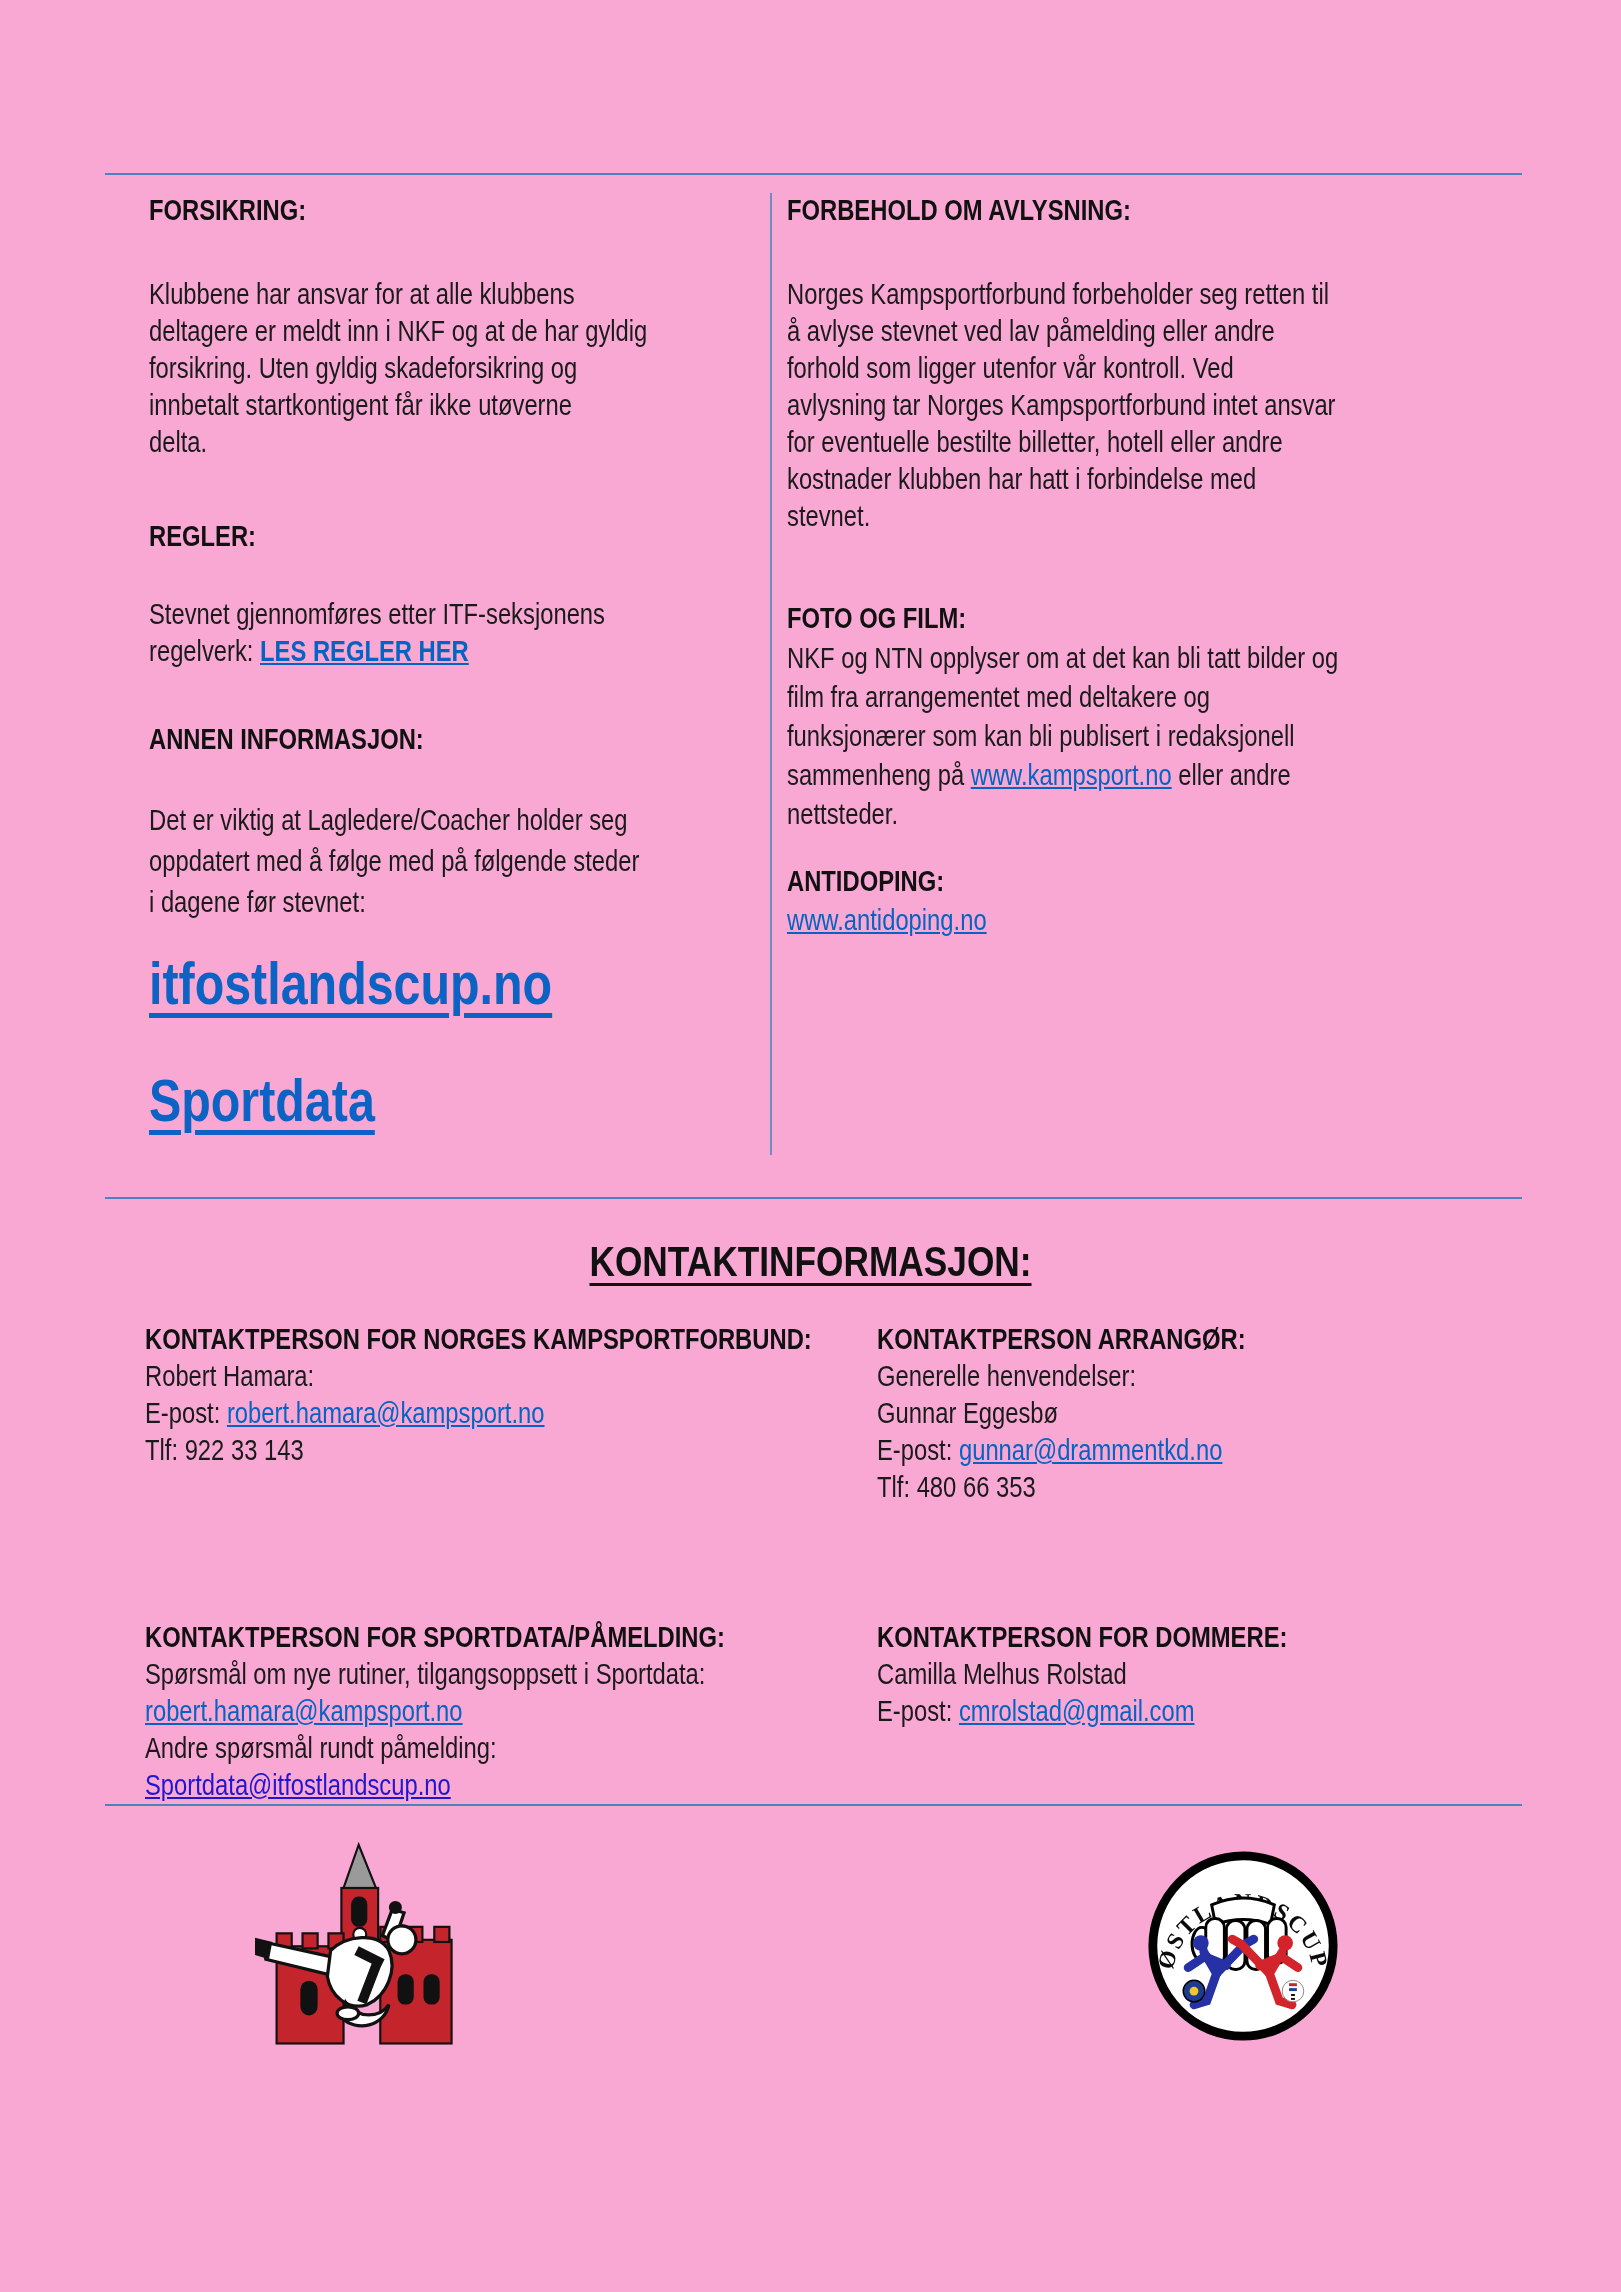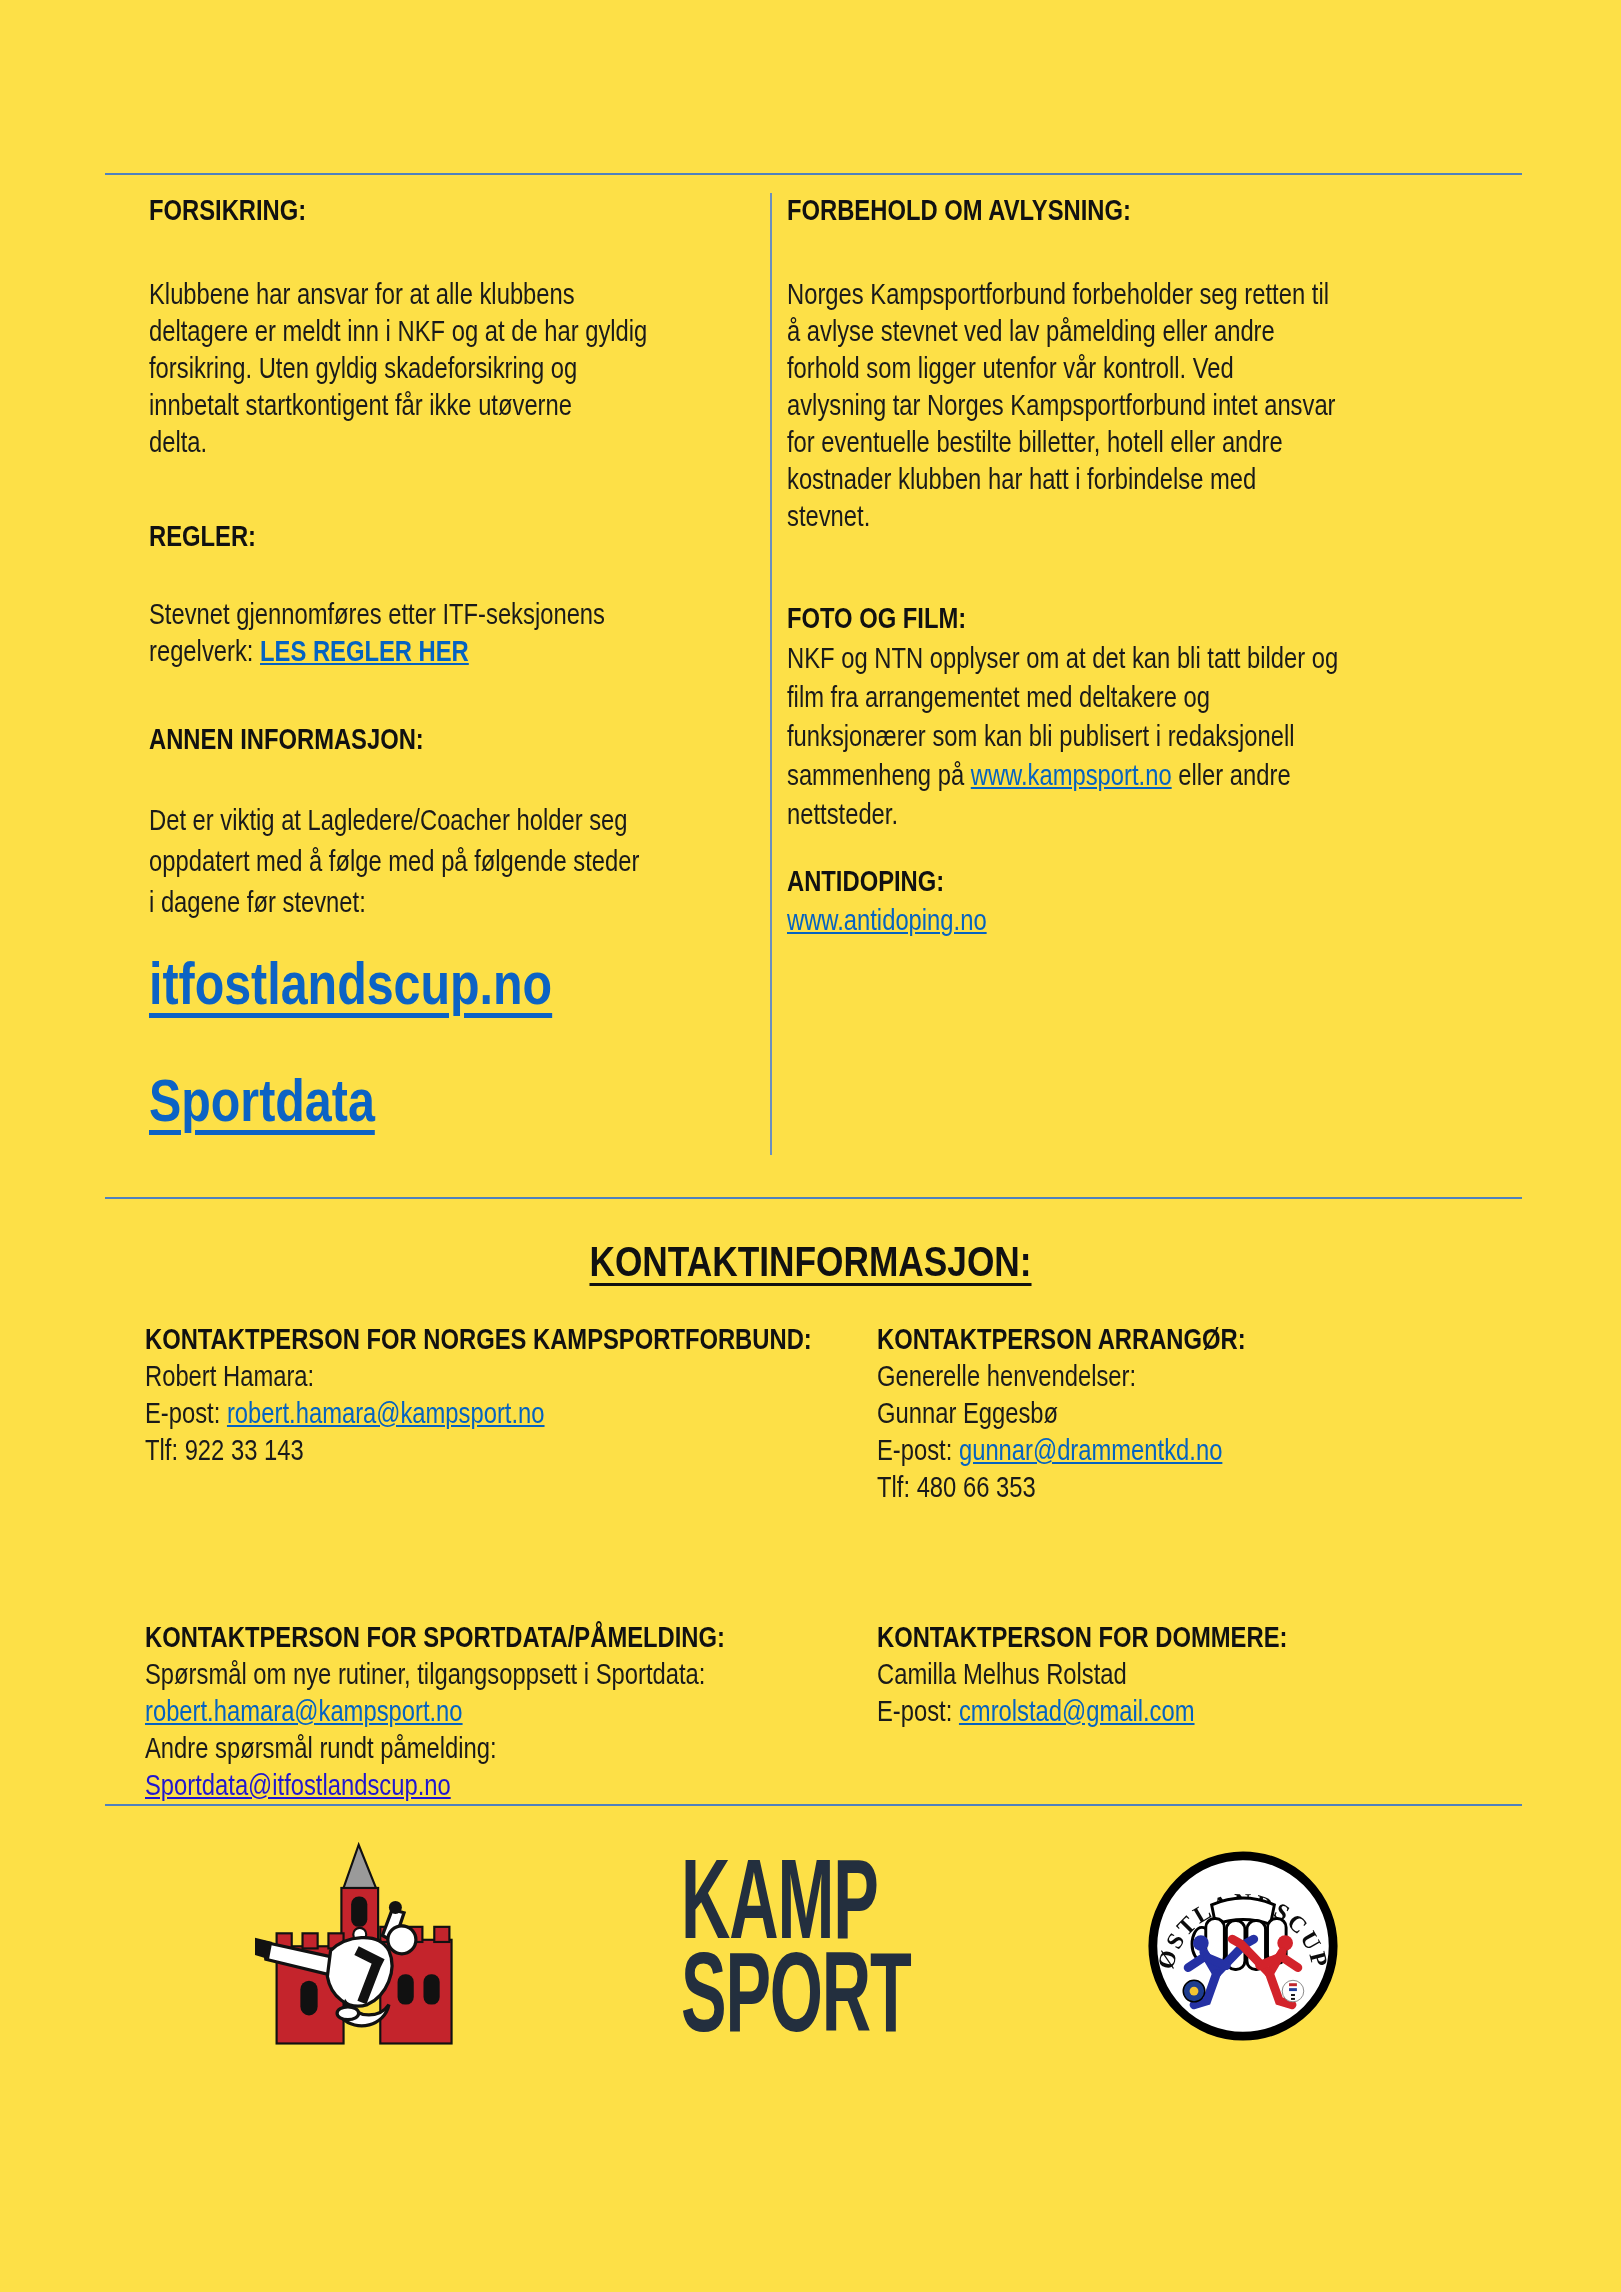--- a/index.html
+++ b/index.html
@@ -1,17 +1,17 @@
 <!DOCTYPE html>
 <html><head>
 <meta charset="utf-8">
 <style>
   html,body{margin:0;padding:0;background:#e8e8e8;}
   .page{
-    position:relative;width:1621px;height:2293px;background:#fde047;
+    position:relative;width:1621px;height:2293px;background:#f9a8d4;
     font-family:"Liberation Sans","DejaVu Sans",sans-serif;color:#1a1a1a;
     overflow:hidden;margin:0 auto;
   }
   .rule{position:absolute;left:105px;width:1417px;height:2px;background:#4f81bd;}
   .vdivider{position:absolute;left:770px;top:193px;width:2px;height:962px;background:#6b8fbf;}
   .tx{
     position:absolute;font-size:29px;line-height:37px;color:#1a1a1a;
     transform:scaleX(.82);transform-origin:0 0;white-space:pre-line;
   }
   .b{font-weight:bold;color:#111;}
@@ -146,24 +146,20 @@
     <path d="M70,100 C84,86 114,82 124,100 C132,118 122,142 104,150 C86,156 70,142 67,124 Z" fill="#fff" stroke="#111" stroke-width="3"></path>
     <polygon points="118,86 127,62 138,65 129,92" fill="#fff" stroke="#111" stroke-width="3"></polygon>
     <circle cx="130" cy="60" r="6" fill="#111"></circle>
     <circle cx="136" cy="90" r="13" fill="#fff" stroke="#111" stroke-width="3"></circle>
     <path d="M124,83 Q136,68 149,84 Q141,76 128,79 Z" fill="#111"></path>
     <path d="M94,100 L118,112 M114,109 L99,148" fill="none" stroke="#111" stroke-width="9"></path>
     <path d="M84,148 C96,164 116,162 124,150 C120,170 94,176 80,162 Z" fill="#fff" stroke="#111" stroke-width="3"></path>
     <ellipse cx="86" cy="158" rx="10" ry="6" fill="#fff" stroke="#111" stroke-width="3"></ellipse>
   </svg>
 
-  <div class="kamp">
-    <span class="kline">KAMP</span>
-    <span class="kline">SPORT</span>
-  </div>
 
   <svg style="position:absolute;left:1145px;top:1848px" width="196" height="196" viewBox="0 0 200 200">
     <defs>
       <path id="arcTop" d="M 30,118 A 72,72 0 0 1 170,118"></path>
     </defs>
     <circle cx="100" cy="100" r="92" fill="#fff" stroke="#000" stroke-width="9"></circle>
     <text font-size="24" font-weight="bold" letter-spacing="2.5" fill="#0b0b0b">
       <textPath href="#arcTop" startOffset="50%" text-anchor="middle">ØSTLANDSCUP</textPath>
     </text>
     <text x="100" y="66" font-size="7" letter-spacing="1" fill="#333" text-anchor="middle">EST 2001</text>

